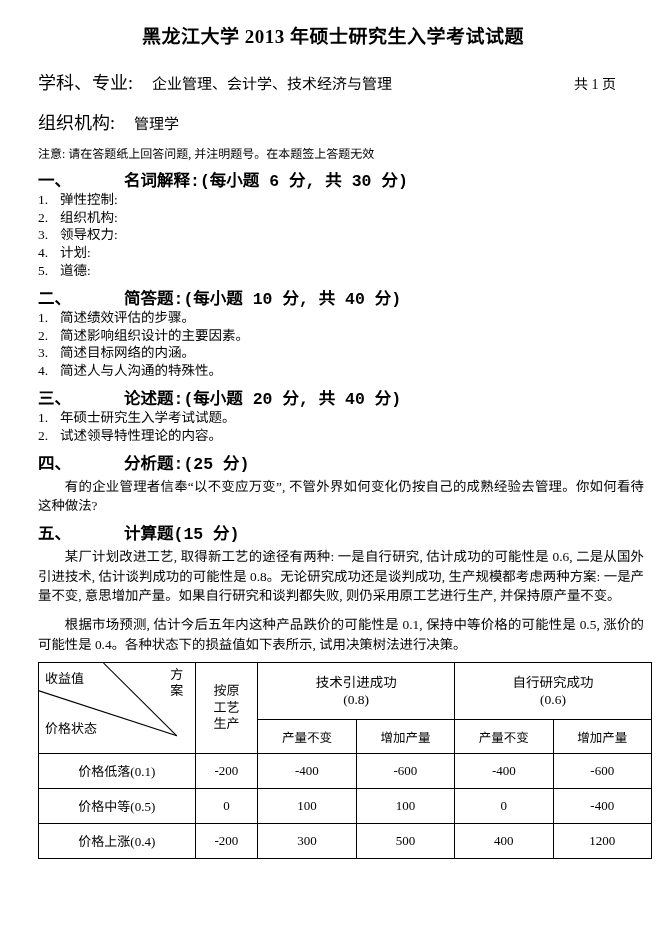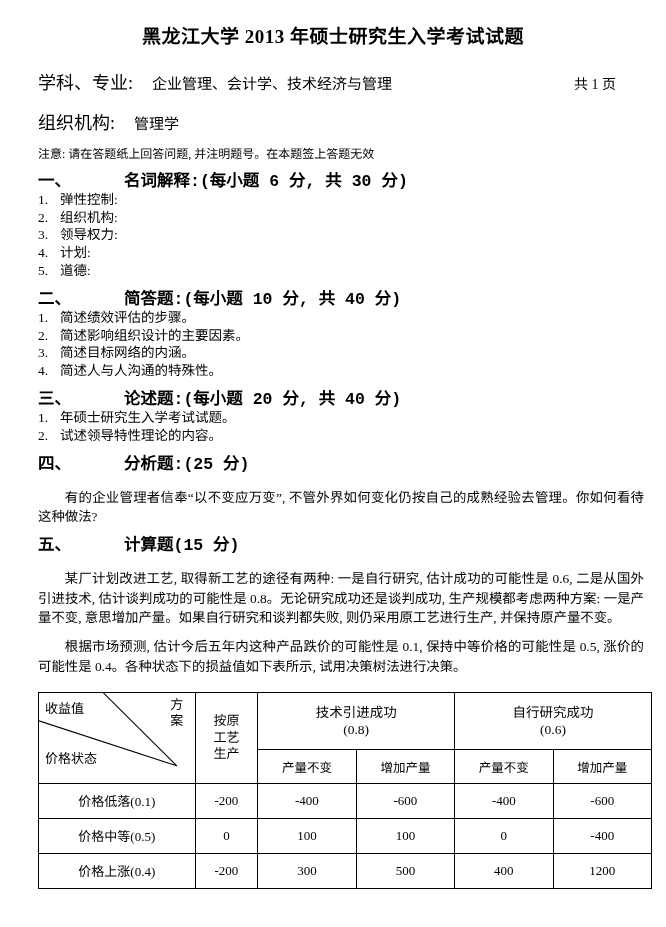--- a/index.html
+++ b/index.html
@@ -88,32 +88,32 @@
     white-space: nowrap;
   }
   .q-item .q-num {
     display: inline-block;
     width: 22px;
   }
 
   
   .para {
     padding: 0 22px 0 38px;
-    margin-top: 14px;
+    margin-top: 3px;
     font-size: 13.4px;
     line-height: 1.44;
     text-align: justify;
     text-indent: 2em;
   }
   .para.tight { margin-top: 10px; }
 
   
   .table-wrap {
     padding: 0 14px 0 38px;
-    margin-top: 16px;
+    margin-top: 8px;
   }
   table.payoff {
     border-collapse: collapse;
     width: 100%;
     table-layout: fixed;
     font-size: 13px;
   }
   table.payoff td, table.payoff th {
     border: 1px solid #000000;
     text-align: center;

